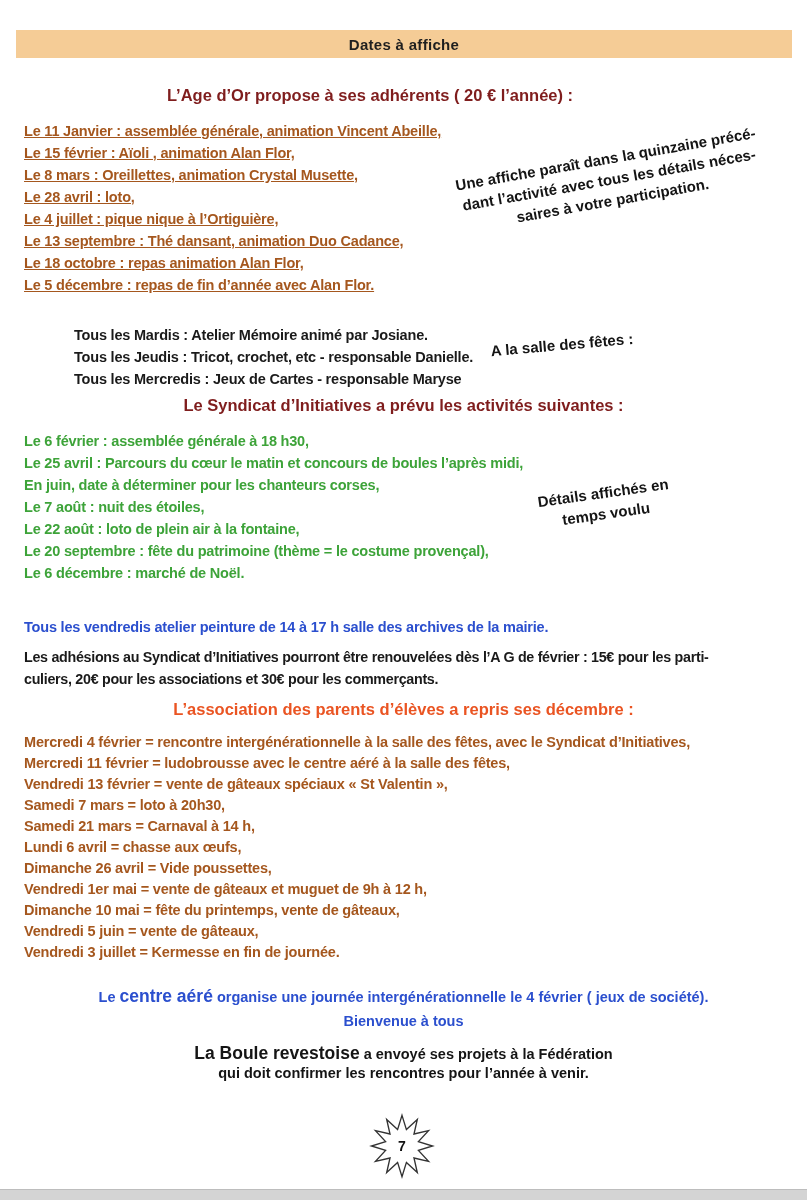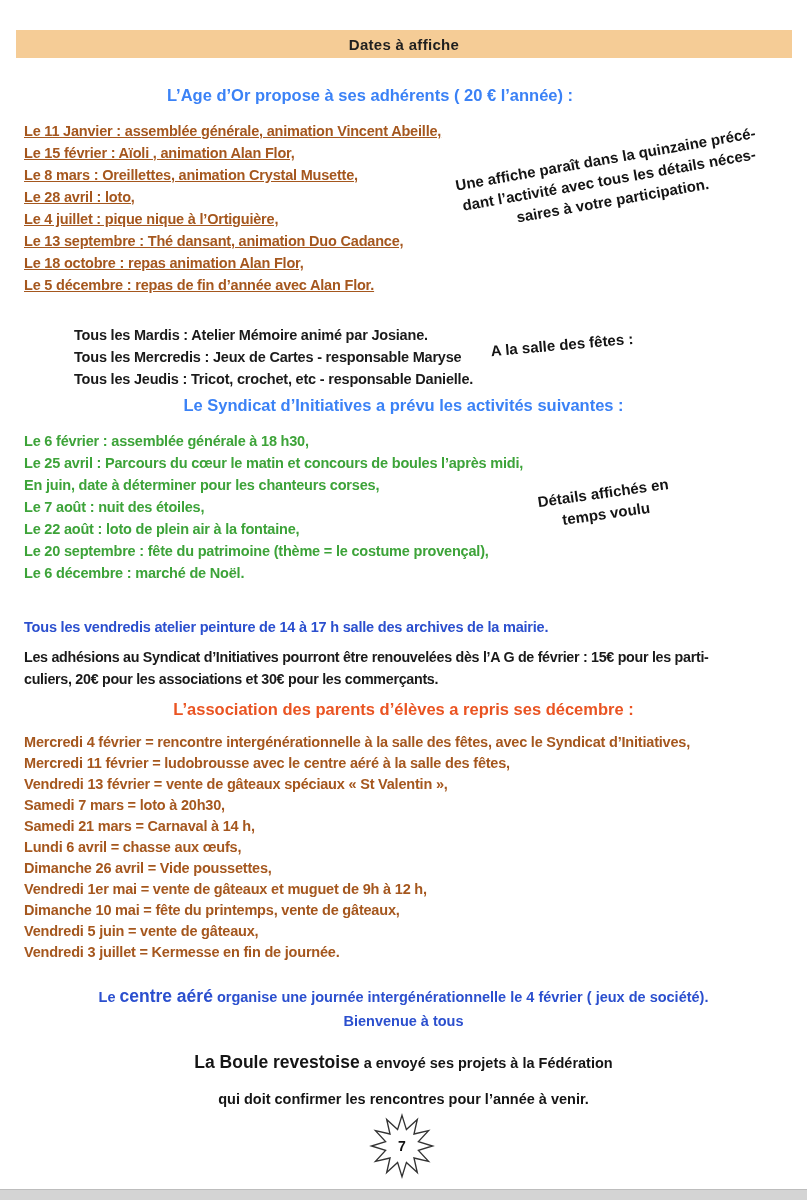--- a/index.html
+++ b/index.html
@@ -8,21 +8,21 @@
     width:807px; height:1200px; position:relative; overflow:hidden;
     font-family:"Liberation Sans", sans-serif; font-weight:bold; color:#1a1a1a;
   }
   .abs { position:absolute; }
   .header-bar {
     left:16px; top:30px; width:776px; height:28px;
     background:#f5cc96;
     display:flex; align-items:center; justify-content:center;
     font-size:15px; color:#1f1f1f; letter-spacing:0.3px;
   }
-  .section-title { font-size:16.5px; color:#3b82f6; text-align:center; }
+  .section-title { font-size:16.5px; color:#7f1d1d; text-align:center; }
   .list div { white-space:nowrap; letter-spacing:-0.2px; }
   .list { font-size:14.5px; line-height:22px; }
   .brown { color:#a5571e; }
   .green { color:#3da339; }
   .blue  { color:#2b4fce; }
   .orange-title { color:#ea5422; }
   .black-list { color:#1a1a1a;margin-left:44px; }
   .rot-note { font-size:15px; color:#141414; text-align:center; line-height:21px; }
   .para { font-size:14.3px; line-height:22px; letter-spacing:-0.3px; }
   .center-line { width:100%; text-align:center; font-size:14.5px; }
@@ -57,22 +57,22 @@
 </div>
 
 <div class="abs rot-note" style="left:418px; top:148px; width:382px; transform:rotate(-10deg);">
   <div>Une affiche  paraît dans la quinzaine précé-</div>
   <div>dant l’activité avec tous  les détails néces-</div>
   <div>saires à votre participation.</div>
 </div>
 
 <div class="abs list black-list" style="left:30px; top:324px;">
   <div>Tous les Mardis : Atelier Mémoire animé par Josiane.</div>
+  <div>Tous les Jeudis : Tricot, crochet, etc - responsable Danielle.</div>
   <div>Tous les Mercredis : Jeux de Cartes - responsable Maryse</div>
-  <div>Tous les Jeudis : Tricot, crochet, etc - responsable Danielle.</div>
 </div>
 
 <div class="abs rot-note" style="left:482px; top:334px; width:160px; transform:rotate(-5deg);">A la salle des fêtes :</div>
 
 <div class="abs section-title" style="left:0; top:396px; width:807px;">Le Syndicat d’Initiatives a prévu les activités suivantes :</div>
 
 <div class="abs list green" style="left:24px; top:430px;">
   <div>Le 6 février : assemblée générale à 18 h30,</div>
   <div>Le 25 avril : Parcours du cœur  le matin et concours de boules l’après midi,</div>
   <div>En juin, date à déterminer pour les chanteurs corses,</div>
@@ -112,21 +112,21 @@
   <div>Vendredi 3 juillet = Kermesse en fin de journée.</div>
 </div>
 
 <div class="abs blue" style="left:0; top:984px; width:807px; text-align:center; line-height:24px;">
   <div class="center-line">
     <span>Le </span><span class="bigname">centre aéré</span><span> organise une journée intergénérationnelle le 4 février ( jeux de société).</span>
   </div>
   <div class="center-line">Bienvenue à tous</div>
 </div>
 
-<div class="abs" style="left:0; top:1044px; width:807px; text-align:center; line-height:36px; color:#151515;">
+<div class="abs" style="left:0; top:1044px; width:807px; text-align:center; line-height:19px; color:#151515;">
   <div class="center-line">
     <span class="bigname">La Boule revestoise</span><span> a envoyé ses projets à la Fédération</span>
   </div>
   <div class="center-line">qui doit confirmer les rencontres pour l’année à venir.</div>
 </div>
 
 <div class="abs star-wrap" style="left:358px; top:1112px;">
   <svg viewBox="0 0 80 80">
     <polygon fill="#ffffff" stroke="#333333" stroke-width="1.6" points="40,4 45.2,20.7 58,8.8 54.1,25.9 71.2,22 59.3,34.8 76,40 59.3,45.2 71.2,58 54.1,54.1 58,71.2 45.2,59.3 40,76 34.8,59.3 22,71.2 25.9,54.1 8.8,58 20.7,45.2 4,40 20.7,34.8 8.8,22 25.9,25.9 22,8.8 34.8,20.7"></polygon>
   </svg>

